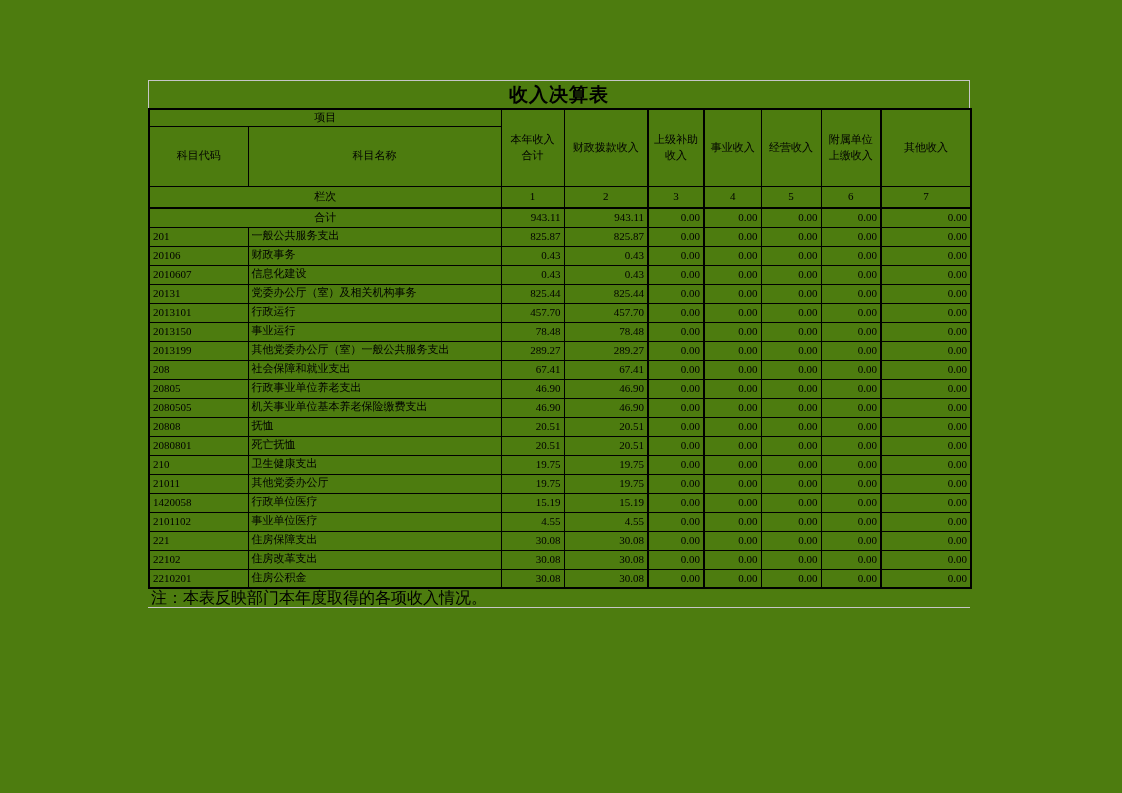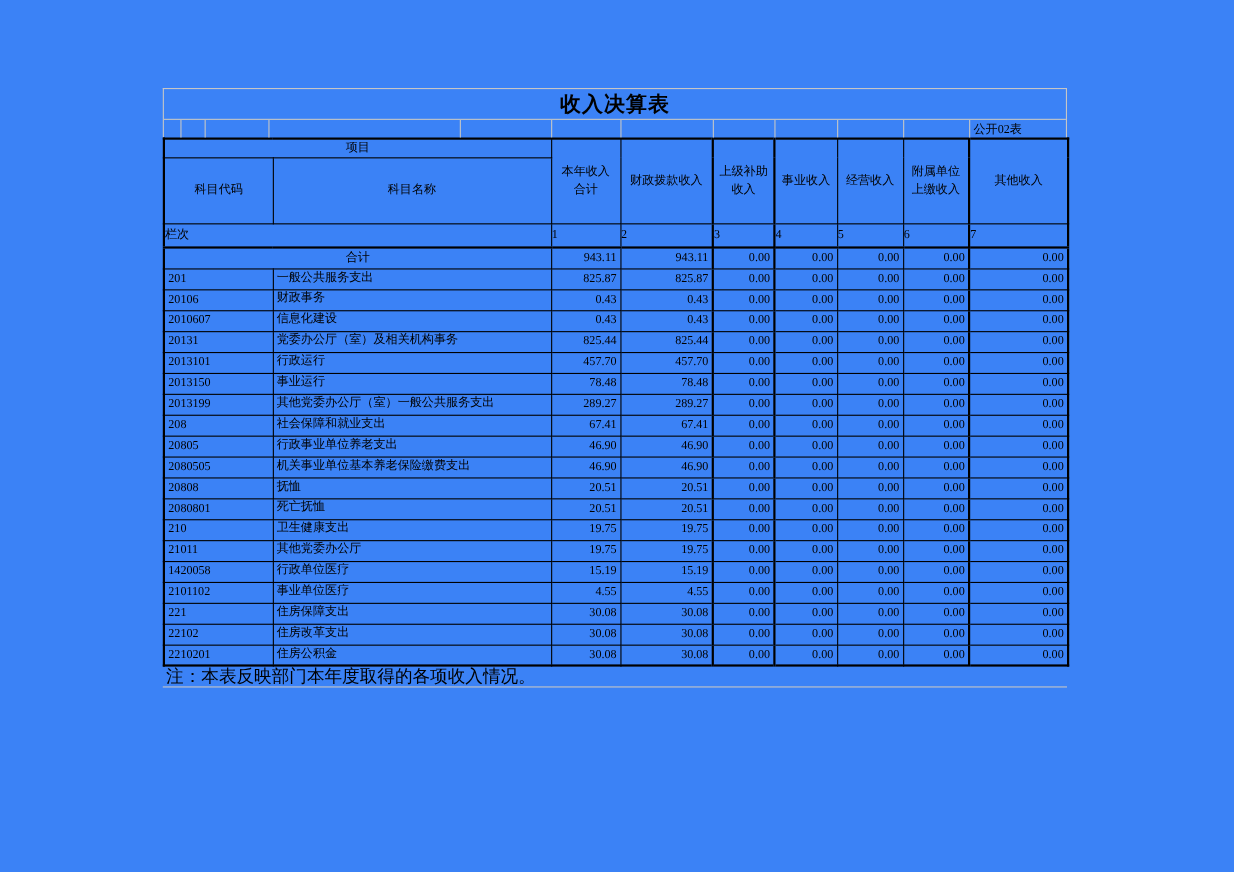--- a/index.html
+++ b/index.html
@@ -1,18 +1,18 @@
 <!DOCTYPE html>
 <html><head>
 <meta charset="utf-8">
 <style>
   * { margin:0; padding:0; box-sizing:border-box; }
   html,body { background:#ffffff; }
   .page {
-    position:relative; width:1122px; height:793px; background:#3b82f6;
+    position:relative; width:1122px; height:793px; background:#4d7c0f;
     font-family:"Liberation Serif","DejaVu Serif",serif; color:#000;
     overflow:hidden;
   }
   .sheet { position:absolute; left:148px; top:80px; width:822px; }
 
   
   .top-grid { border:1px solid #c6c6c6; border-bottom:none; }
   .title-block {
     height:27px; display:flex; align-items:center; justify-content:center;
     font-family:"Liberation Sans","DejaVu Sans",sans-serif;
@@ -33,21 +33,21 @@
     border:2px solid #000; font-size:11px;
   }
   .main-table th, .main-table td {
     border:1px solid #000; vertical-align:middle; overflow:hidden;
     font-weight:normal; line-height:1.45;
   }
   .main-table th { text-align:center; white-space:pre-line; }
   tr.r-project { height:16px;margin-left:12px; }
   tr.r-subject { height:60px; }
   tr.r-lanci   { height:22px; }
-  tr.r-lanci td { text-align:left; border-bottom:2px solid #000; }
+  tr.r-lanci td { text-align:center; border-bottom:2px solid #000; }
   tr.r-total   { height:19px; font-weight:bold; }
   tr.r-data    { height:19px; }
   td.c-center { text-align:center; }
   td.num  { text-align:right; padding-right:3px; white-space:nowrap; }
   td.code { text-align:left; padding-left:3px; white-space:nowrap; }
   td.name { text-align:left; padding-left:3px; white-space:nowrap;font-family:Liberation Mono, monospace; }
   .tr2 { border-right-width:2px !important; }
 
   .note {
     height:19px; display:flex; align-items:center; padding-left:3px;
@@ -56,34 +56,20 @@
 </style>
 </head>
 <body>
 
 <div class="page">
   <div class="sheet">
 
     <div class="top-grid">
       <div class="title-block">收入决算表</div>
 
-      <div class="meta-row row2">
-        <div class="mc" style="width:15px"></div>
-        <div class="mc" style="width:22px"></div>
-        <div class="mc" style="width:58px"></div>
-        <div class="mc" style="width:174px"></div>
-        <div class="mc" style="width:83px"></div>
-        <div class="mc" style="width:63px"></div>
-        <div class="mc" style="width:84px"></div>
-        <div class="mc" style="width:56px"></div>
-        <div class="mc" style="width:57px"></div>
-        <div class="mc" style="width:60px"></div>
-        <div class="mc" style="width:60px"></div>
-        <div class="mc" style="width:90px">公开02表</div>
-      </div>
 
     </div>
 
     <table class="main-table">
       <colgroup>
         <col style="width:99px">
           <col style="width:253px">
           <col style="width:63px">
         <col style="width:84px">
           <col style="width:56px">

